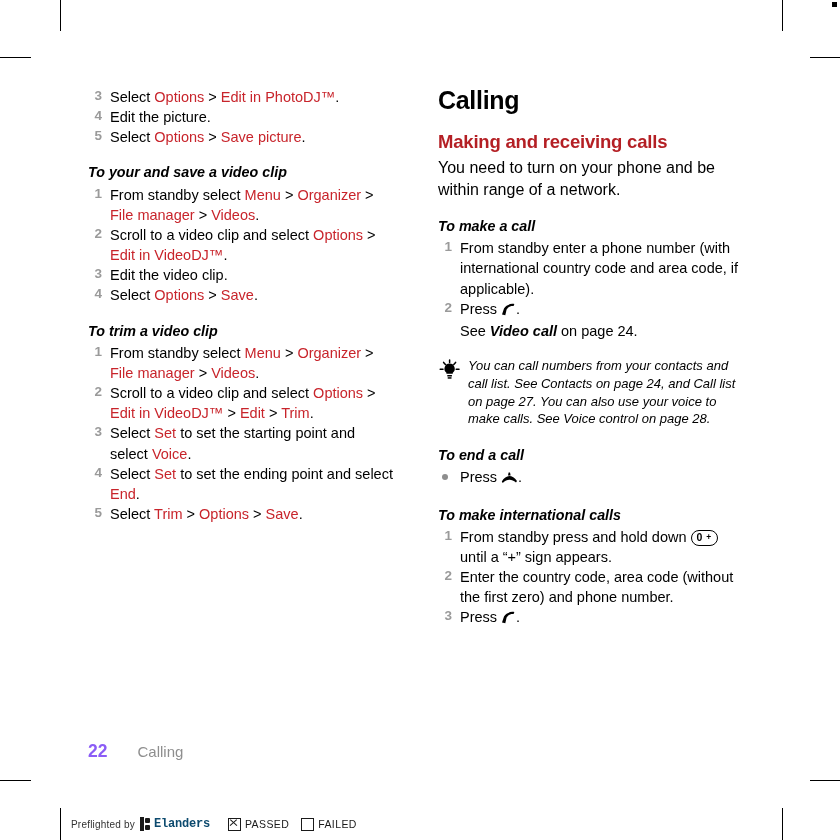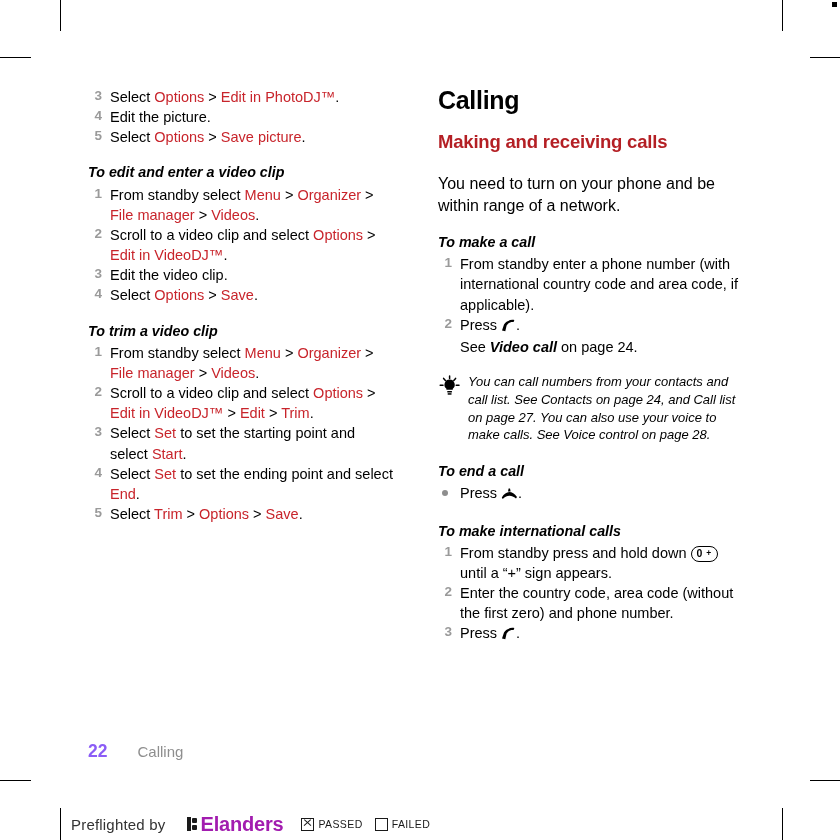--- a/index.html
+++ b/index.html
@@ -51,21 +51,21 @@
     font-weight: bold;
     letter-spacing: -0.3px;
     margin: 0 0 18px 0;
     line-height: 1.05;
   }
 
   .section-head {
     font-size: 18.5px;
     font-weight: bold;
     color: #b41f24;
-    margin: 0 0 20px 0;
+    margin: 0 0 4px 0;
     line-height: 1.15;
     letter-spacing: -0.2px;
   }
 
   .body-para {
     font-size: 16px;
     line-height: 1.39;
     margin: 0 0 15px 0;
   }
 
@@ -177,24 +177,24 @@
     position: absolute;
     left: 60px;
     top: 808px;
     height: 32px;
     display: flex;
     align-items: center;
     border-left: 1.5px solid #000;
     padding-left: 10px;
   }
   .pf-text {
-    font-size: 15px;
+    font-size: 10px;
     color: #333;
     letter-spacing: 0.2px;
-    margin-right: 21px;
+    margin-right: 5px;
   }
   .pf-logo {
     display: inline-flex;
     align-items: center;
     margin-right: 18px;
   }
   .pf-mark {
     width: 11px;
     height: 14px;
     margin-right: 3px;
@@ -202,24 +202,25 @@
   }
   .pf-mark i {
     position: absolute;
     background: #1a1a1a;
     display: block;
   }
   .pf-mark i.bar  { left: 0;   top: 0;   width: 4px;  height: 14px; }
   .pf-mark i.d1   { left: 5px; top: 0.5px; width: 5px; height: 5px; border-radius: 1px; }
   .pf-mark i.d2   { left: 5px; top: 8px; width: 5px;  height: 5px; border-radius: 1px; }
   .pf-brand {
-    font-size: 20px;
-    font-weight: bold;
-    color: #a21caf;
+    font-size: 12px;
+    font-weight: bold;
+    color: #0c4a6e;
     letter-spacing: -0.2px;
+    font-family: Liberation Mono, monospace;
   }
   .pf-status {
     display: inline-flex;
     align-items: center;
     margin-right: 12px;
   }
   .pf-box {
     width: 11px;
     height: 11px;
     border: 1.5px solid #1a1a1a;
@@ -260,32 +261,32 @@
 
 <div class="page">
 
   <div class="col col-left">
     <ol class="steps" id="left-continued">
         <li><span class="num">3</span>Select <span class="hl">Options</span> &gt; <span class="hl">Edit in PhotoDJ™</span>.</li>
         <li><span class="num">4</span>Edit the picture.</li>
         <li><span class="num">5</span>Select <span class="hl">Options</span> &gt; <span class="hl">Save picture</span>.</li>
       </ol>
     <div id="left-procs">
-        <h3 class="proc-head spaced">To edit and enter a video clip</h3>
+        <h3 class="proc-head spaced">To your and save a video clip</h3>
         <ol class="steps">
           <li><span class="num">1</span>From standby select <span class="hl">Menu</span> &gt; <span class="hl">Organizer</span> &gt; <span class="hl">File manager</span> &gt; <span class="hl">Videos</span>.</li>
           <li><span class="num">2</span>Scroll to a video clip and select <span class="hl">Options</span> &gt; <span class="hl">Edit in VideoDJ™</span>.</li>
           <li><span class="num">3</span>Edit the video clip.</li>
           <li><span class="num">4</span>Select <span class="hl">Options</span> &gt; <span class="hl">Save</span>.</li>
         </ol>
         <h3 class="proc-head spaced">To trim a video clip</h3>
         <ol class="steps">
           <li><span class="num">1</span>From standby select <span class="hl">Menu</span> &gt; <span class="hl">Organizer</span> &gt; <span class="hl">File manager</span> &gt; <span class="hl">Videos</span>.</li>
           <li><span class="num">2</span>Scroll to a video clip and select <span class="hl">Options</span> &gt; <span class="hl">Edit in VideoDJ™</span> &gt; <span class="hl">Edit</span> &gt; <span class="hl">Trim</span>.</li>
-          <li><span class="num">3</span>Select <span class="hl">Set</span> to set the starting point and select <span class="hl">Start</span>.</li>
+          <li><span class="num">3</span>Select <span class="hl">Set</span> to set the starting point and select <span class="hl">Voice</span>.</li>
           <li><span class="num">4</span>Select <span class="hl">Set</span> to set the ending point and select <span class="hl">End</span>.</li>
           <li><span class="num">5</span>Select <span class="hl">Trim</span> &gt; <span class="hl">Options</span> &gt; <span class="hl">Save</span>.</li>
         </ol>
       </div>
   </div>
 
   <div class="col col-right">
 
     <h1 class="chapter-title">Calling</h1>
 

